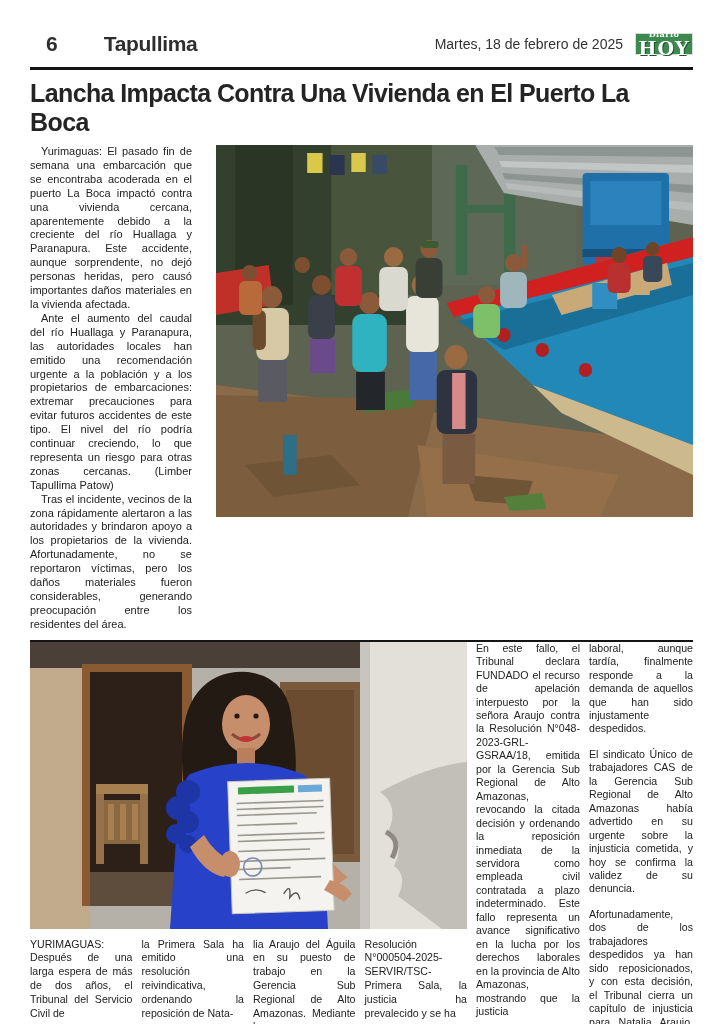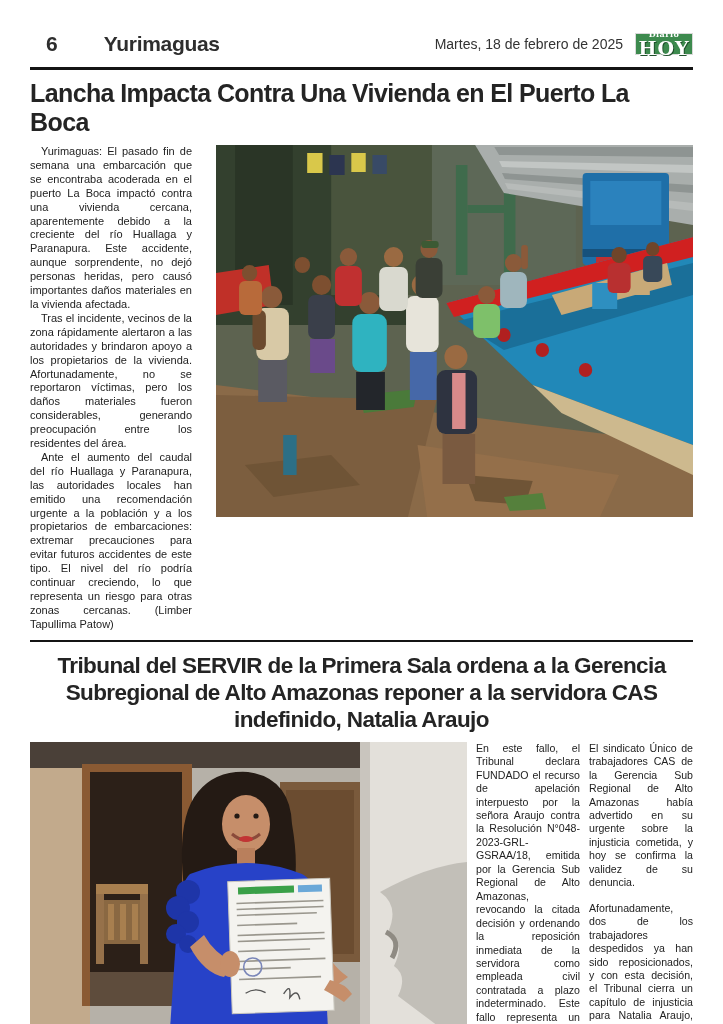--- a/index.html
+++ b/index.html
@@ -50,37 +50,37 @@
   .a2-right-col { flex:1; font-size:10.6px; line-height:1.27; text-align:justify; color:#222; }
   .a2-right-col p + p { margin-top:12px; }
 </style>
 </head>
 <body>
 
 <div class="page">
 
   <div class="masthead">
     <span class="page-number">6</span>
-    <span class="section-title">Yurimaguas</span>
+    <span class="section-title">Tapullima</span>
     <span class="spacer"></span>
     <span class="issue-date">Martes, 18 de febrero de 2025</span>
     <div class="logo-box">
       <span class="logo-top">Diario</span>
       <span class="logo-main">HOY</span>
     </div>
   </div>
   <div class="rule-thick"></div>
 
   <h1 class="headline-1">Lancha Impacta Contra Una Vivienda en El Puerto La Boca</h1>
 
   <div class="article-1">
     <div class="a1-col">
       <p>Yurimaguas:  El pasado fin de semana una embarcación que se encontraba acoderada en el puerto La Boca impactó contra una vivienda cercana, aparentemente debido a la creciente del río Huallaga y Paranapura. Este accidente, aunque sorprendente, no dejó personas heridas, pero causó importantes daños materiales en la vivienda afectada.</p>
+      <p>Ante el aumento del caudal del río Huallaga y Paranapura, las autoridades locales han emitido una recomendación urgente a la población y a los propietarios de embarcaciones: extremar precauciones para evitar futuros accidentes de este tipo. El nivel del río podría continuar creciendo, lo que representa un riesgo para otras zonas cercanas. (Limber Tapullima Patow)</p>
       <p>Tras el incidente, vecinos de la zona rápidamente alertaron a las autoridades y brindaron apoyo a los propietarios de la vivienda. Afortunadamente, no se reportaron víctimas, pero los daños materiales fueron considerables, generando preocupación entre los residentes del área.</p>
-      <p>Ante el aumento del caudal del río Huallaga y Paranapura, las autoridades locales han emitido una recomendación urgente a la población y a los propietarios de embarcaciones: extremar precauciones para evitar futuros accidentes de este tipo. El nivel del río podría continuar creciendo, lo que representa un riesgo para otras zonas cercanas. (Limber Tapullima Patow)</p>
     </div>
     <div class="photo-1">
       <svg viewBox="0 0 497 372" preserveAspectRatio="none" aria-hidden="true">
 
         <rect x="0" y="0" width="497" height="372" fill="#5d6350"></rect>
         <rect x="0" y="0" width="200" height="180" fill="#33402e"></rect>
         <rect x="20" y="0" width="60" height="160" fill="#2a3526"></rect>
         <rect x="120" y="0" width="110" height="150" fill="#49543d"></rect>
         <rect x="225" y="0" width="150" height="140" fill="#5d6857"></rect>
         <rect x="250" y="20" width="12" height="110" fill="#3f6b4c"></rect>
@@ -173,21 +173,20 @@
           <rect x="24" y="136" width="24" height="34" rx="6" fill="#b86a3a"></rect>
           <circle cx="282" cy="150" r="9" fill="#8a5a3a"></circle>
           <rect x="268" y="159" width="28" height="34" rx="7" fill="#7ec06a"></rect>
         </g>
       </svg>
     </div>
   </div>
 
   <div class="rule-thin"></div>
 
-  <h2 class="headline-2">Tribunal del SERVIR de la Primera Sala ordena a la Gerencia Subregional de Alto Amazonas reponer a la servidora CAS indefinido, Natalia Araujo</h2>
 
   <div class="article-2">
     <div class="a2-left">
       <div class="photo-2">
         <svg viewBox="0 0 437 287" preserveAspectRatio="none" aria-hidden="true">
 
           <rect x="0" y="0" width="437" height="287" fill="#b6b1a8"></rect>
           <rect x="0" y="0" width="60" height="287" fill="#c2aa8c"></rect>
           <rect x="0" y="0" width="437" height="26" fill="#4a4038"></rect>
 
@@ -270,18 +269,19 @@
         <div class="a2-bottom-col">YURIMAGUAS: Después de una larga espera de más de dos años, el Tribunal del Servicio Civil de</div>
         <div class="a2-bottom-col">la Primera Sala ha emitido una resolución reivindicativa, ordenando la reposición de Nata-</div>
         <div class="a2-bottom-col">lia Araujo del Águila en su puesto de trabajo en la Gerencia Sub Regional de Alto Amazonas. Mediante la</div>
         <div class="a2-bottom-col">Resolución N°000504-2025-SERVIR/TSC-Primera Sala, la justicia ha prevalecido y se ha</div>
       </div>
     </div>
     <div class="a2-right-col">
       <p>En este fallo, el Tribunal declara FUNDADO el recurso de apelación interpuesto por la señora Araujo contra la Resolución N°048-2023-GRL-GSRAA/18, emitida por la Gerencia Sub Regional de Alto Amazonas, revocando la citada decisión y ordenando la reposición inmediata de la servidora como empleada civil contratada a plazo indeterminado. Este fallo representa un avance significativo en la lucha por los derechos laborales en la provincia de Alto Amazonas, mostrando que la justicia</p>
     </div>
     <div class="a2-right-col">
+      <p>laboral, aunque tardía, finalmente responde a la demanda de aquellos que han sido injustamente despedidos.</p>
       <p>El sindicato Único de trabajadores CAS de la Gerencia Sub Regional de Alto Amazonas había advertido en su urgente sobre la injusticia cometida, y hoy se confirma la validez de su denuncia.</p>
       <p>Afortunadamente, dos de los trabajadores despedidos ya han sido reposicionados, y con esta decisión, el Tribunal cierra un capítulo de injusticia para Natalia Araujo, quien, tras una larga batalla legal, verá restituido su puesto, reafirmando que la lucha por los derechos laborales siempre tiene un lugar en la justicia. (Limber Tapullima Patow)</p>
     </div>
   </div>
 
 </div>
 
 </body></html>

